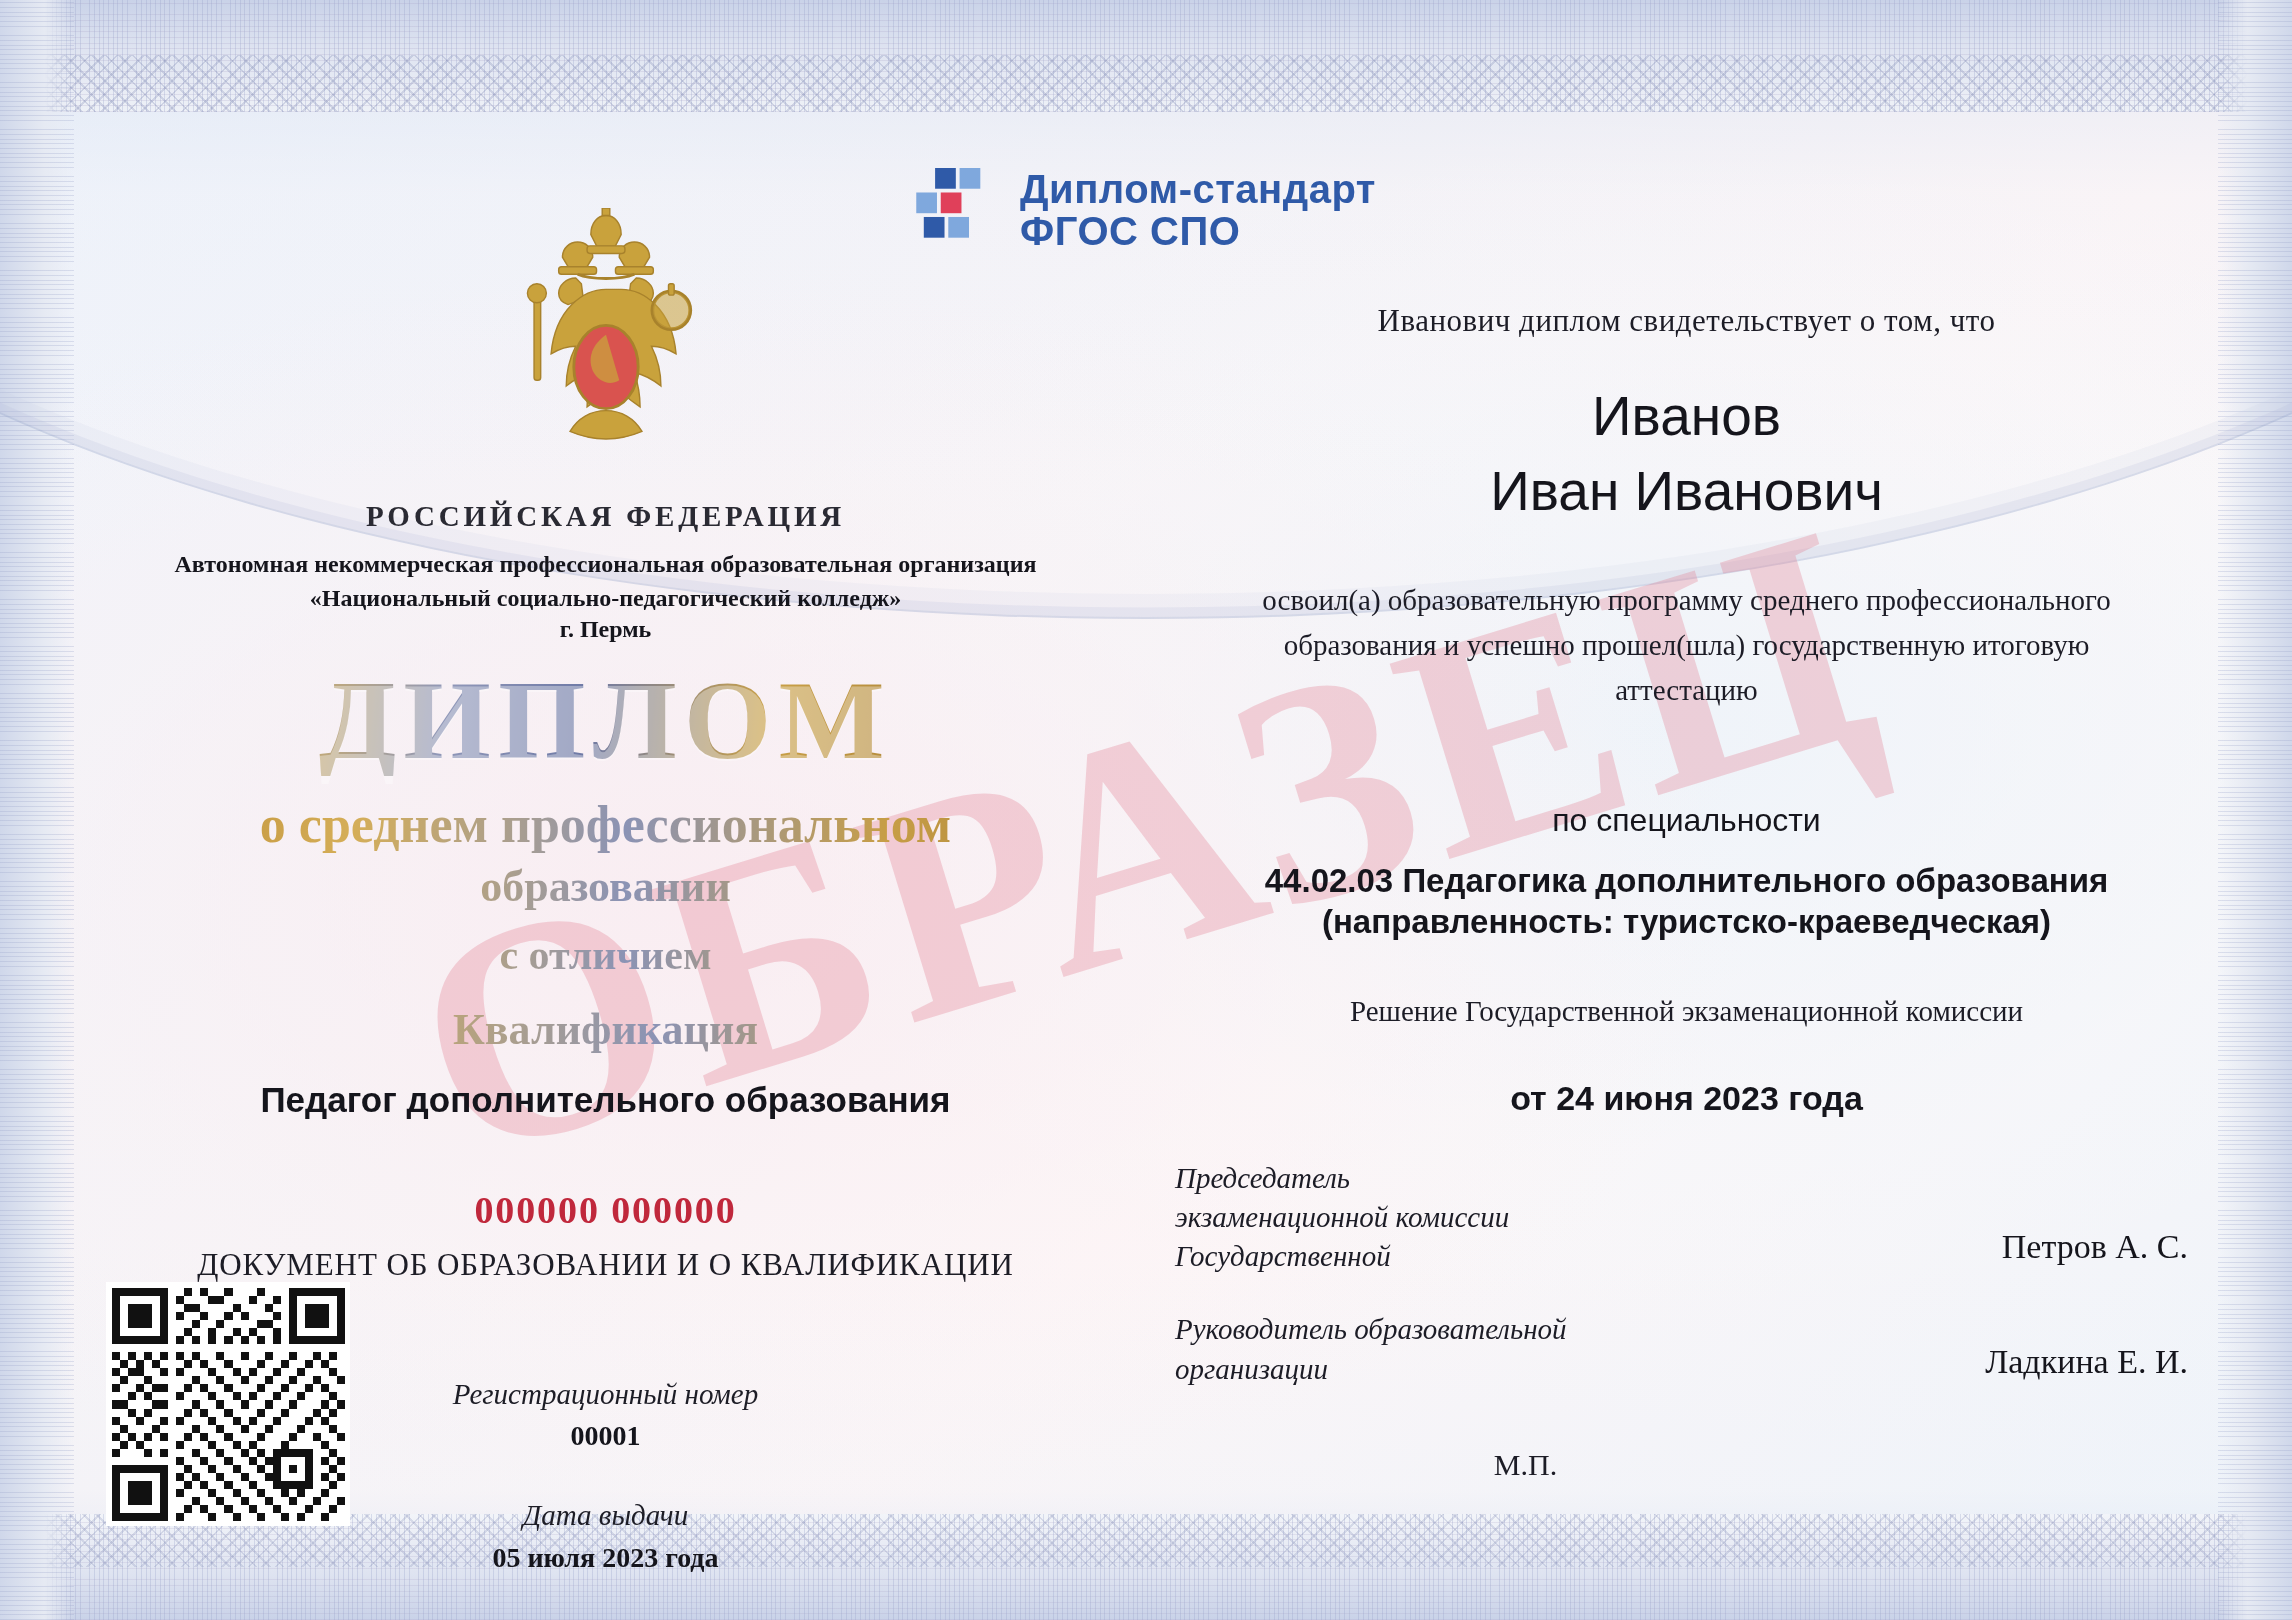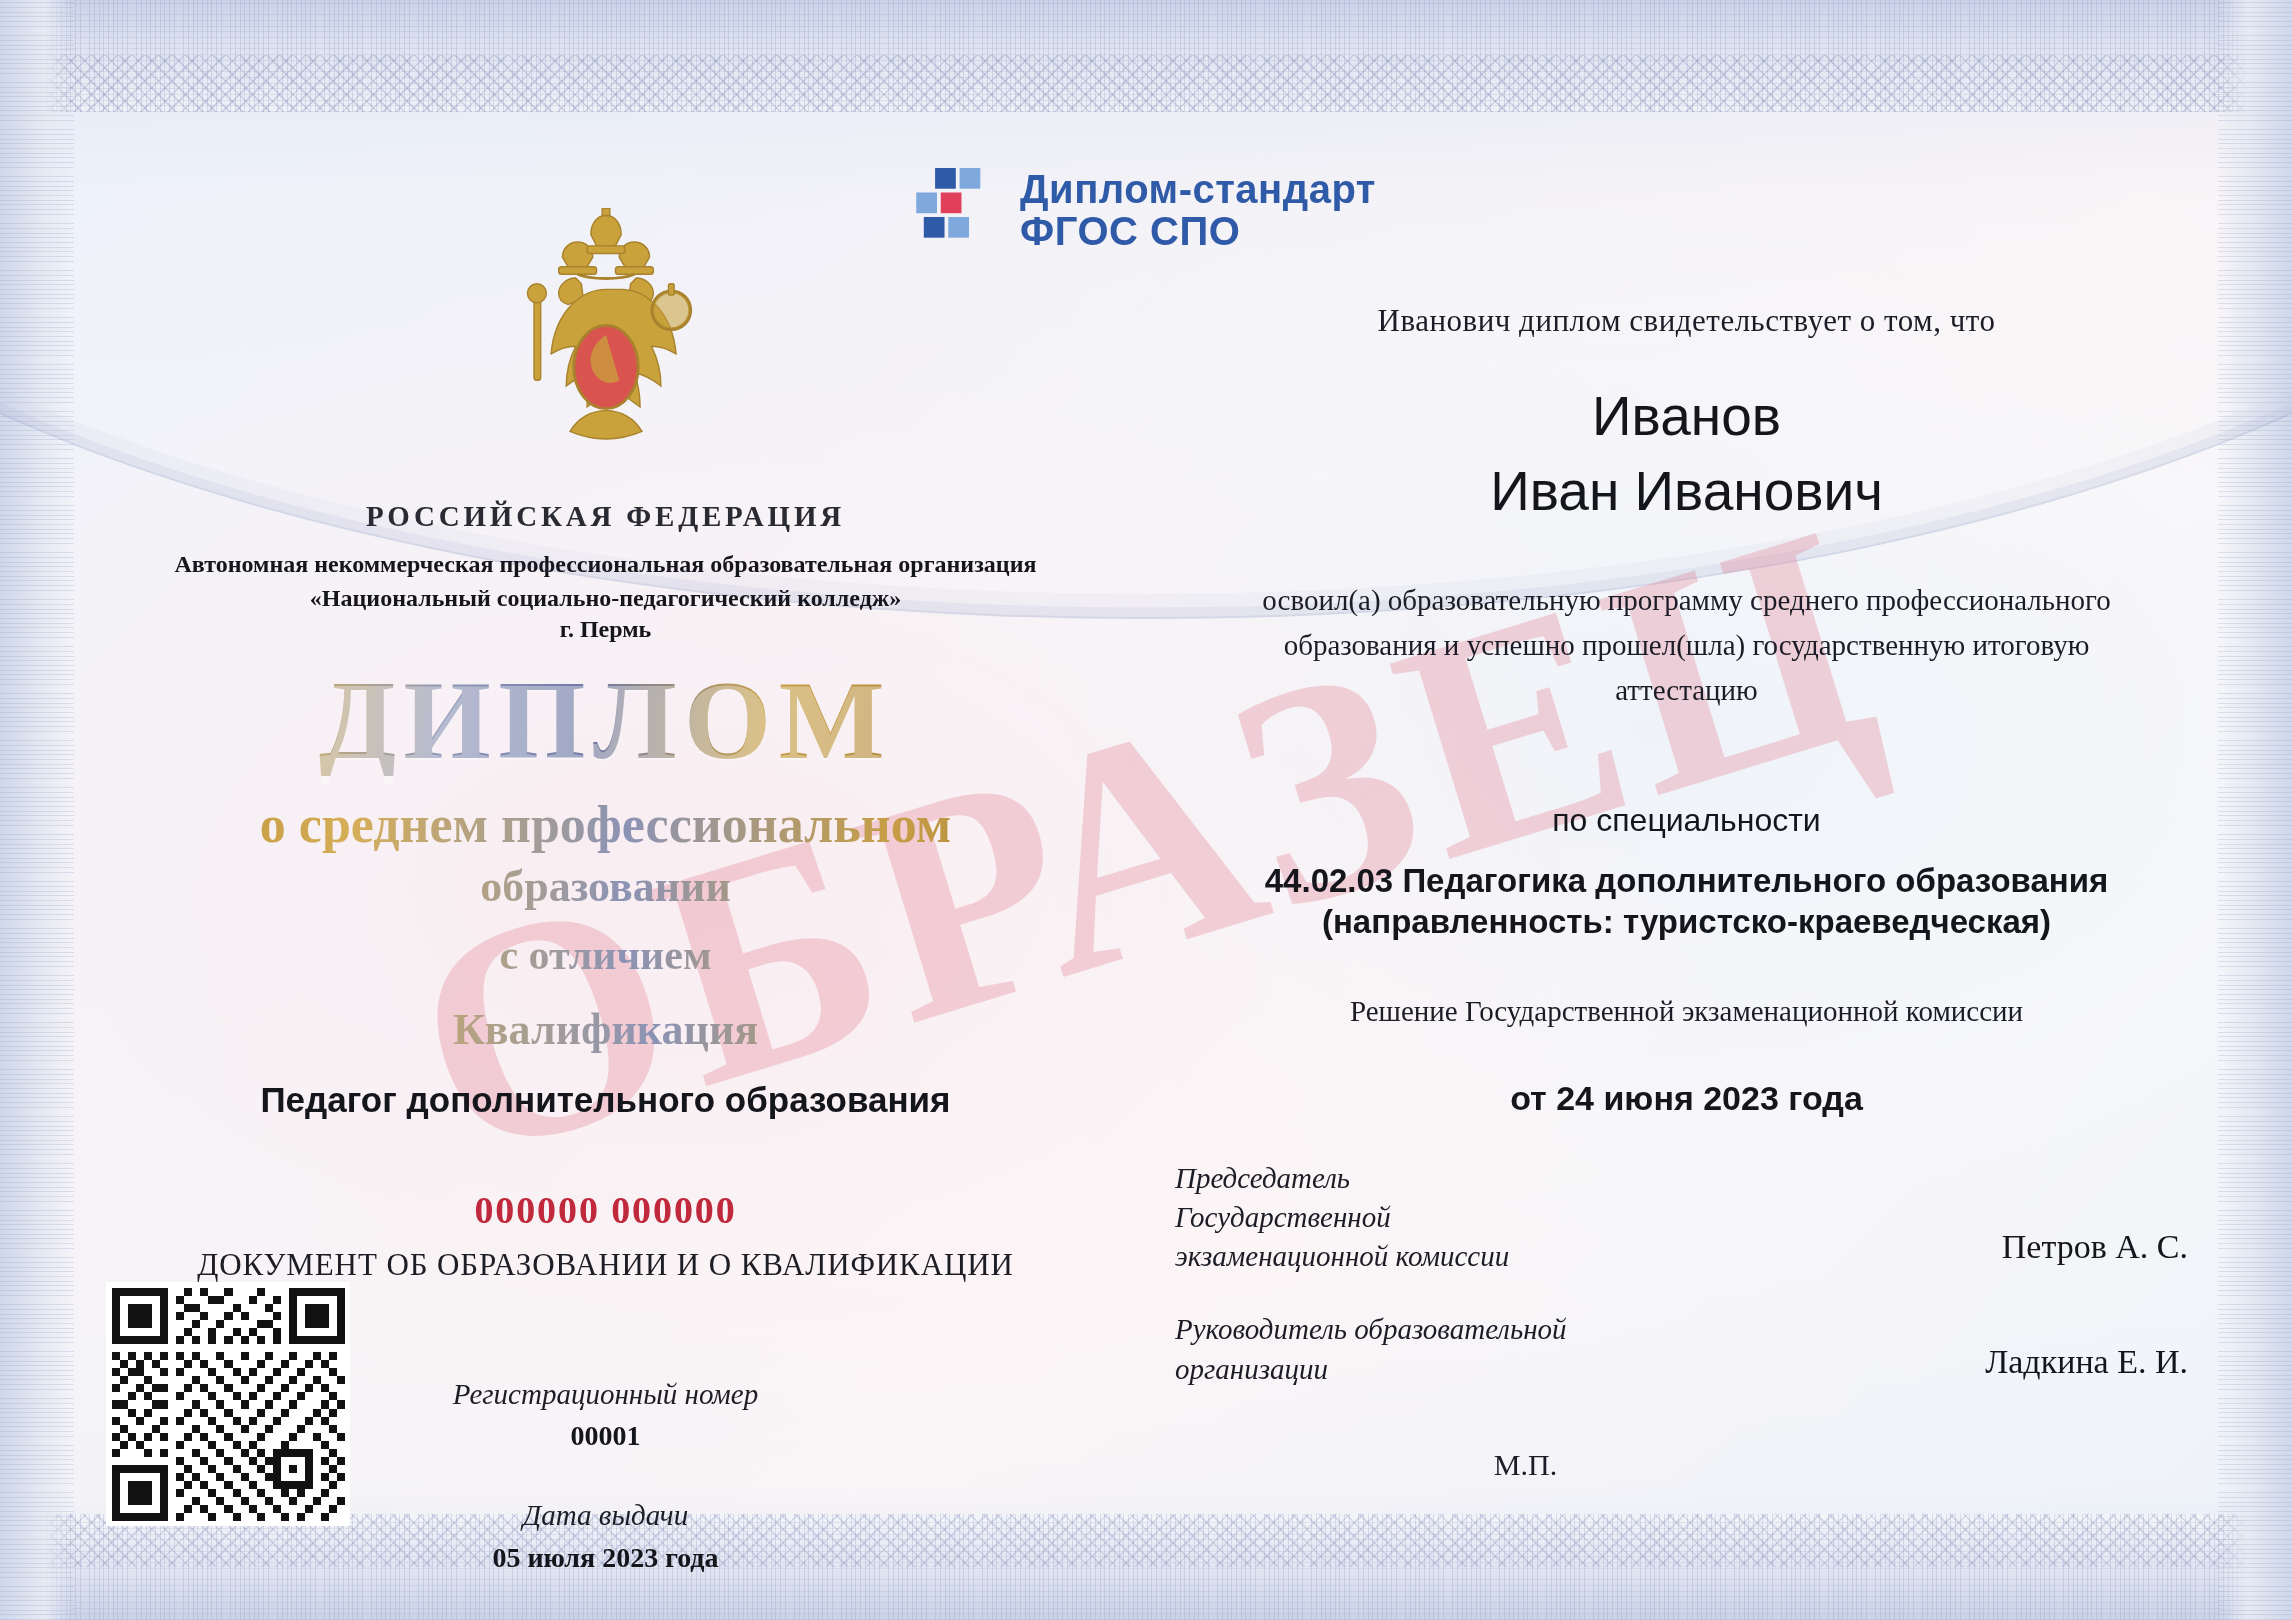--- a/index.html
+++ b/index.html
@@ -748,22 +748,22 @@
       <div class="r-spec-value" style="margin-top:0">(направленность: туристско-краеведческая)</div>
 
       <div class="r-decision">Решение Государственной экзаменационной комиссии</div>
       <div class="r-decision-date">от 24 июня 2023 года</div>
     </div>
 
     <div class="sign-block">
       <div class="sign-row first">
         <div class="sign-role">
           <div>Председатель</div>
+          <div>экзаменационной комиссии</div>
           <div>Государственной</div>
-          <div>экзаменационной комиссии</div>
         </div>
         <div class="sign-name">Петров А. С.</div>
       </div>
 
       <div class="sign-row second">
         <div class="sign-role">
           <div>Руководитель образовательной</div>
           <div>организации</div>
         </div>
         <div class="sign-name">Ладкина Е. И.</div>

